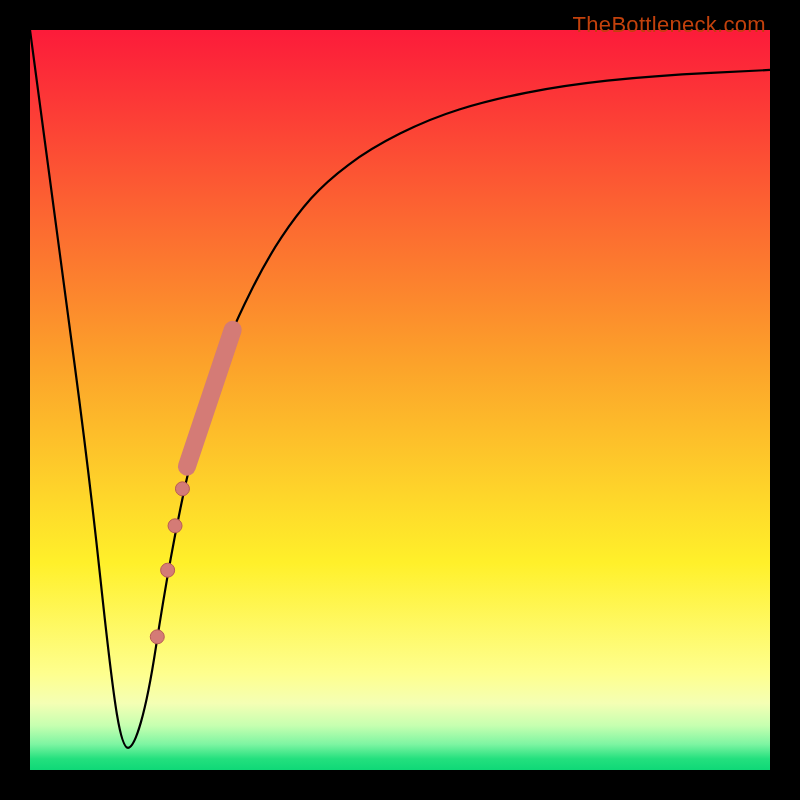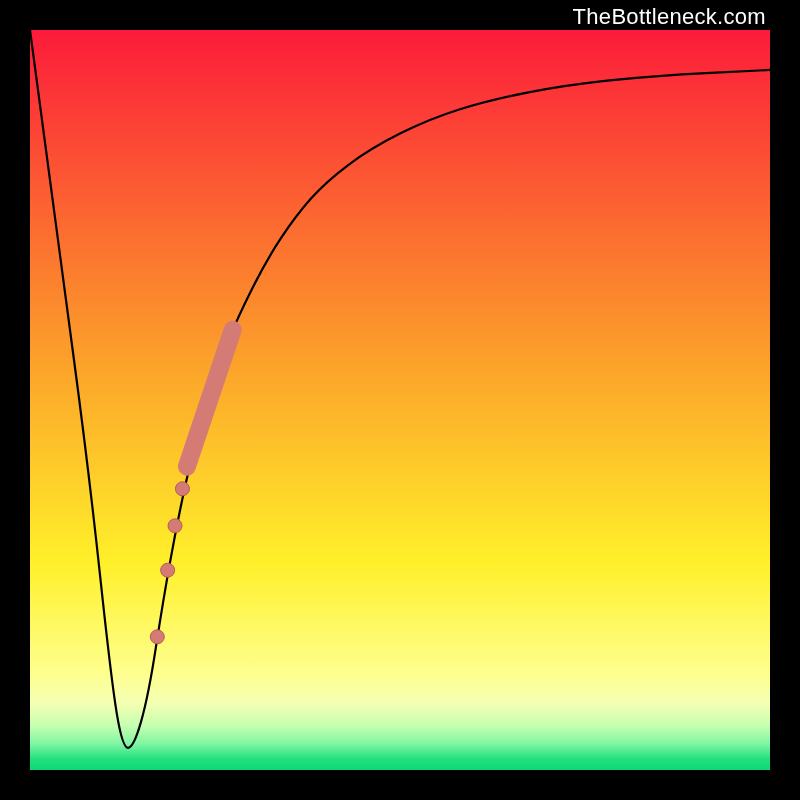--- a/index.html
+++ b/index.html
@@ -30,23 +30,23 @@
     left: 0; top: 0; right: 0; bottom: 0;
   }
   svg.lines {
     position: absolute;
     left: 0; top: 0;
     width: 740px;
     height: 740px;
   }
   .watermark {
     position: absolute;
-    top: 4px;
+    top: 12px;
     right: 34px;
-    color: #ffffff;
+    color: #c2410c;
     font-size: 22px;
     letter-spacing: 0.3px;
     font-weight: 400;
   }
 </style>
 </head>
 <body>
 
 <div class="frame">
   <div class="plot">

